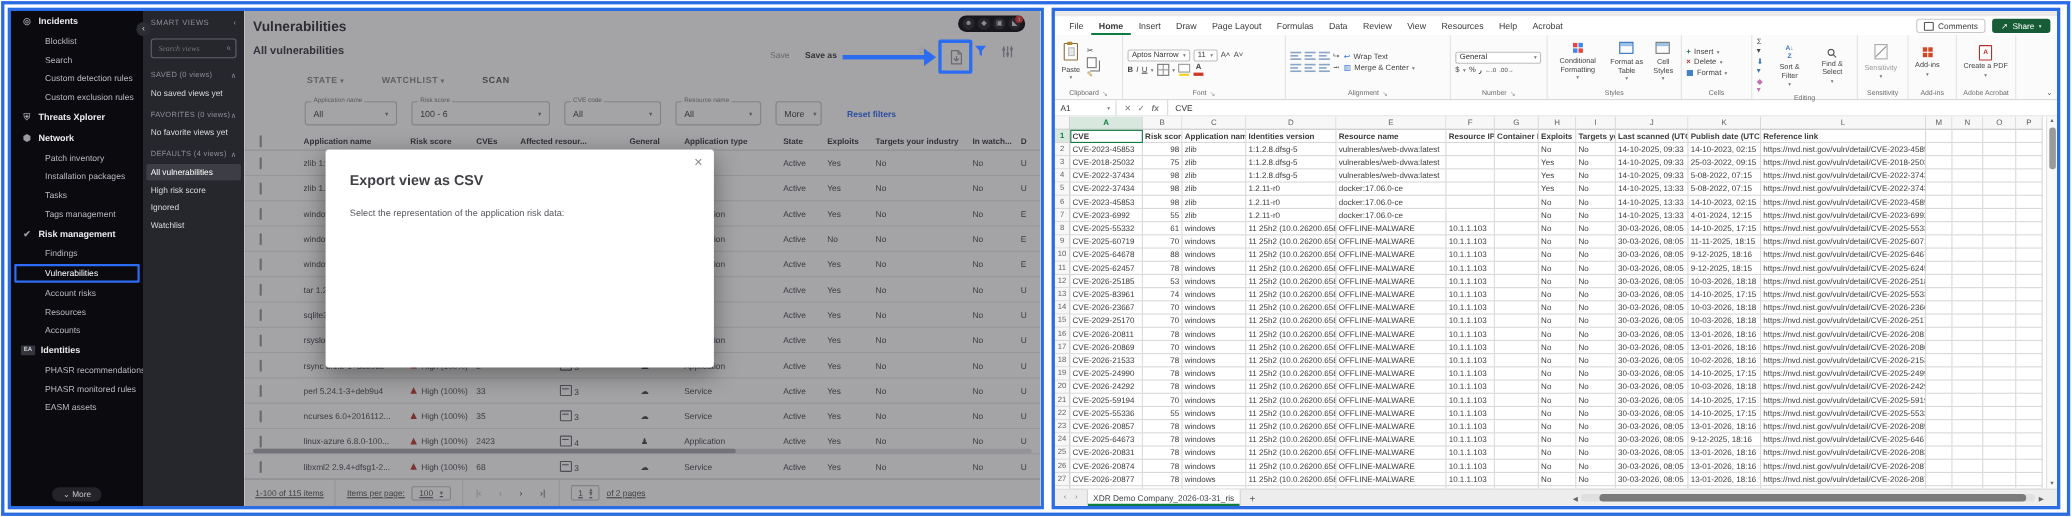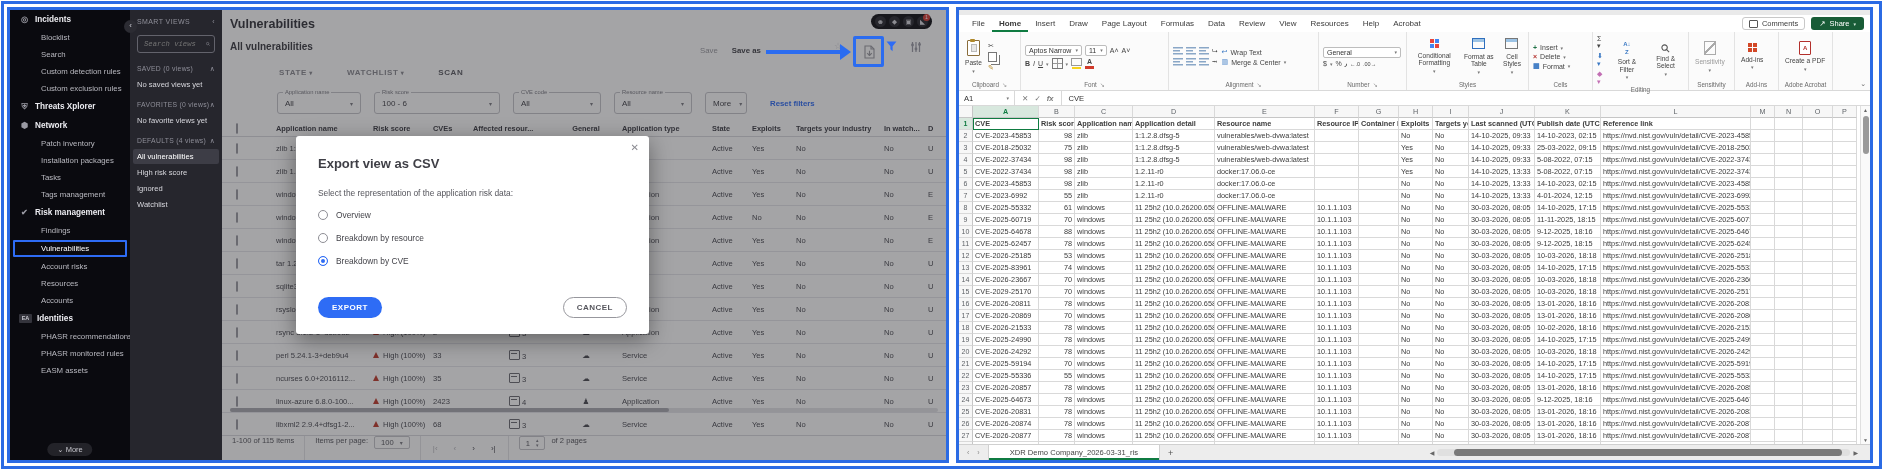--- a/index.html
+++ b/index.html
@@ -19,21 +19,21 @@
   .nav-item.sec{padding-left:9px;color:#ececf1;font-weight:bold;font-size:8.2px;height:19px;line-height:19px;display:flex;align-items:center;gap:5px;}
   .nav-item.sec .nico{width:11px;height:11px;flex:none;display:inline-flex;align-items:center;justify-content:center;color:#9a9aa3;}
   .nav-item.active{border:2px solid #2e6cf5;color:#fff;height:13px;line-height:13px;margin:1px 3px 1px 3px;padding-left:26px;border-radius:1px;}
   .nav-badge{width:13px;height:9px;background:#34343c;color:#c9c9d0;font-size:5.5px;line-height:9px;text-align:center;border-radius:1px;flex:none;}
   .gz-more{position:absolute;bottom:4px;left:50%;transform:translateX(-50%);background:#232329;color:#c6c6cd;
        border-radius:9px;padding:2px 10px;font-size:7.5px;white-space:nowrap;}
   
   .gz-sv{width:92px;background:#26262d;color:#cfcfd6;flex:none;padding:8px 7px;box-sizing:border-box;font-size:7.8px;position:relative;}
   .sv-title{color:#8f8f99;font-size:7px;letter-spacing:.4px;display:flex;justify-content:space-between;margin-bottom:10px;}
   .sv-search{border:1px solid #63636c;border-radius:3px;height:16px;display:flex;align-items:center;padding:0 4px;margin-bottom:12px;}
-  .sv-search input{background:transparent;border:0;outline:0;color:#cfcfd6;font-style:italic;font-size:7.2px;width:60px;font-family:Liberation Mono, monospace;}
+  .sv-search input{background:transparent;border:0;outline:0;color:#cfcfd6;font-style:italic;font-size:7.2px;width:60px;font-family:Liberation Serif, serif;}
   .sv-sec{color:#8f8f99;font-size:6.8px;letter-spacing:.3px;margin:9px 0 4px;display:flex;justify-content:space-between;}
   .sv-item{height:15px;line-height:15px;padding:0 4px;margin:1px -4px;white-space:nowrap;overflow:hidden;color:#d8d8de;font-size:7.6px;}
   .sv-item.active{background:#3d3d46;color:#fff;border-radius:2px;}
   
   .gz-main{flex:1;position:relative;background:#fff;overflow:hidden;}
   .dim{position:absolute;inset:0;background:rgba(38,38,44,.42);z-index:20;}
   .gz-title{position:absolute;left:8px;top:7px;font-size:12.5px;font-weight:bold;color:#33333a;}
   .gz-sub{position:absolute;left:8px;top:31px;font-size:10px;font-weight:bold;color:#3a3a41;}
   .gz-save{position:absolute;top:36px;left:478px;font-size:7.8px;color:#9a9aa0;display:flex;gap:14px;}
   .gz-save .on{color:#3f3f46;font-weight:bold;}
@@ -56,21 +56,21 @@
   .gc6{width:96px;flex:none;padding-left:13px;box-sizing:border-box;}.gc7{width:47px;flex:none;padding-left:7px;box-sizing:border-box;}
   .gc8{width:44px;flex:none;}.gc9{width:88px;flex:none;}.gc10{width:44px;flex:none;}
   .gc11{flex:1;white-space:nowrap;overflow:hidden;}
   .grow.head .gc4{padding-left:0;}
   .cbx{width:9px;height:9px;border:1px solid #9b9ba2;border-radius:1.5px;background:#fff;}
   .tri{display:inline-block;width:0;height:0;border-left:3.5px solid transparent;border-right:3.5px solid transparent;border-bottom:6px solid #c0392b;margin-right:4px;}
   .resico{display:inline-block;width:9px;height:8px;border:1px solid #6b6b72;border-radius:1px;margin-right:2px;vertical-align:-1px;background:linear-gradient(#6b6b72,#6b6b72) 1px 2px/6px 1px no-repeat;}
   .gz-hscroll{position:absolute;left:8px;right:8px;top:398px;height:4px;background:#e3e3e7;border-radius:2px;}
   .gz-hscroll i{display:block;width:62%;height:4px;background:#a9a9b0;border-radius:2px;}
   .gz-pag{position:absolute;left:0;right:0;bottom:0;height:24px;border-top:1px solid #d9d9de;display:flex;align-items:center;font-size:7.6px;color:#55555c;}
-  .gz-pag .seg{padding:0 10px;height:100%;display:flex;align-items:flex-start;gap:6px;border-right:1px solid #e3e3e7;}
+  .gz-pag .seg{padding:0 10px;height:100%;display:flex;align-items:center;gap:6px;border-right:1px solid #e3e3e7;text-decoration:underline;}
   .pgbox{border:1px solid #c4c4ca;border-radius:2px;padding:1px 6px;display:flex;gap:6px;align-items:center;}
   .pgnav{color:#b3b3ba;font-size:8px;display:flex;gap:16px;padding:0 12px;}
   .pgnav .en{color:#4a4a52;}
   
   .modal{position:absolute;left:74px;top:126px;width:353px;height:198px;background:#fff;border-radius:3px;
          box-shadow:0 6px 22px rgba(0,0,0,.4);z-index:30;}
   .modal .x{position:absolute;right:10px;top:6px;color:#8a8a91;font-size:10px;}
   .m-title{position:absolute;left:22px;top:20px;font-size:13px;font-weight:bold;color:#3f3f46;}
   .m-desc{position:absolute;left:22px;top:52px;font-size:8.4px;color:#55555c;}
   .m-opts{position:absolute;left:22px;top:74px;display:flex;flex-direction:column;gap:13px;}
@@ -139,21 +139,21 @@
   .xnum{background:#f7f7f7;color:#5f6368;text-align:center;border-bottom:1px solid #d9d9d9;border-right:1px solid #c6c6c6;font-size:7px;}
   .xcell.hl{background:#d8e8de;color:#0f7b41;font-weight:bold;}
   .xcell.sel{outline:1.5px solid #0f7b41;outline-offset:-1.5px;}
   .xcell.num{text-align:right;}
   .xcell.bold{font-weight:bold;}
   .xl-vscroll{position:absolute;right:0;top:0;bottom:0;width:9px;background:#fafafa;border-left:1px solid #e0e0e0;}
   .xl-vscroll i{position:absolute;left:1.5px;top:10px;width:6px;height:38px;background:#9a9a9a;border-radius:3px;}
   .xl-vscroll .ar{position:absolute;left:0;width:9px;text-align:center;font-size:5px;color:#666;}
   .xl-tabbar{height:15px;flex:none;background:#ededed;border-top:1px solid #d0d0d0;display:flex;align-items:center;font-size:7.6px;color:#444;}
   .sheetnav{padding:0 8px;color:#888;display:flex;gap:8px;font-size:7px;}
-  .sheettab{background:#fff;height:100%;display:flex;align-items:center;padding:0 21px;border-right:1px solid #d0d0d0;border-left:1px solid #d0d0d0;box-shadow:inset 0 -2px 0 #0f7b41;white-space:nowrap;}
+  .sheettab{background:#fff;height:100%;display:flex;align-items:center;padding:0 5px;border-right:1px solid #d0d0d0;border-left:1px solid #d0d0d0;box-shadow:inset 0 -2px 0 #0f7b41;white-space:nowrap;}
   .addsheet{padding:0 8px;color:#555;font-size:9px;}
   .xl-hscroll{margin-left:auto;margin-right:12px;display:flex;align-items:center;gap:3px;width:47%;}
   .xl-hscroll .tr{flex:1;height:7px;background:#e0e0e0;border-radius:4px;position:relative;}
   .xl-hscroll .tr i{position:absolute;left:4%;right:2%;top:0;height:7px;background:#7a7a7a;border-radius:4px;}
   svg{display:block;}
 </style>
 </head>
 <body>
 
 <div class="frame"></div>
@@ -543,38 +543,20 @@
             <path d="M8 1 V4 H11" fill="none" stroke="#6a6a70" stroke-width="1.1"></path>
             <path d="M6.5 10.5 L4.2 8.2 M6.5 10.5 L8.8 8.2 M6.5 10.5 V5.8" stroke="#6a6a70" stroke-width="1.1" fill="none"></path>
           </svg>
       </span>
     </div>
 
     <div class="modal">
       <span class="x">✕</span>
       <div class="m-title">Export view as CSV</div>
       <div class="m-desc">Select the representation of the application risk data:</div>
-      <div class="m-opts" id="modal-opts">
-          <label class="m-opt">
-            <span class="rdo"></span>
-            <span>Overview</span>
-          </label>
-          <label class="m-opt">
-            <span class="rdo"></span>
-            <span>Breakdown by resource</span>
-          </label>
-          <label class="m-opt">
-            <span class="rdo sel"></span>
-            <span>Breakdown by CVE</span>
-          </label>
-        </div>
-      <div class="m-btns">
-        <span class="btn-exp">EXPORT</span>
-        <span class="btn-can">CANCEL</span>
-      </div>
     </div>
   </main>
 </div>
 
 <div class="panel xl">
   <div class="xl-strip"></div>
   <div class="xl-tabs">
     <span id="xl-tabs-list" style="display:flex;height:100%">
         <span class="xl-tab">File</span>
         <span class="xl-tab active">Home</span>
@@ -856,21 +838,21 @@
           <span class="xcell" style="width: 24px;">M</span>
           <span class="xcell" style="width: 28px;">N</span>
           <span class="xcell" style="width: 30px;">O</span>
           <span class="xcell" style="width: 24px;">P</span>
         </div>
         <div class="xrow">
           <span class="xcell xnum hl" style="width: 14px;">1</span>
           <span class="xcell bold sel" style="width: 66px;">CVE</span>
           <span class="xcell bold" style="width: 36px;">Risk score</span>
           <span class="xcell bold" style="width: 58px;">Application name</span>
-          <span class="xcell bold" style="width: 82px;">Application detail</span>
+          <span class="xcell bold" style="width: 82px;">Identities version</span>
           <span class="xcell bold" style="width: 100px;">Resource name</span>
           <span class="xcell bold" style="width: 44px;">Resource IP</span>
           <span class="xcell bold" style="width: 40px;">Container ID</span>
           <span class="xcell bold" style="width: 34px;">Exploits</span>
           <span class="xcell bold" style="width: 36px;">Targets your industry</span>
           <span class="xcell bold" style="width: 66px;">Last scanned (UTC)</span>
           <span class="xcell bold" style="width: 66px;">Publish date (UTC)</span>
           <span class="xcell bold" style="width: 150px;">Reference link</span>
           <span class="xcell bold" style="width: 24px;"></span>
           <span class="xcell bold" style="width: 28px;"></span>

